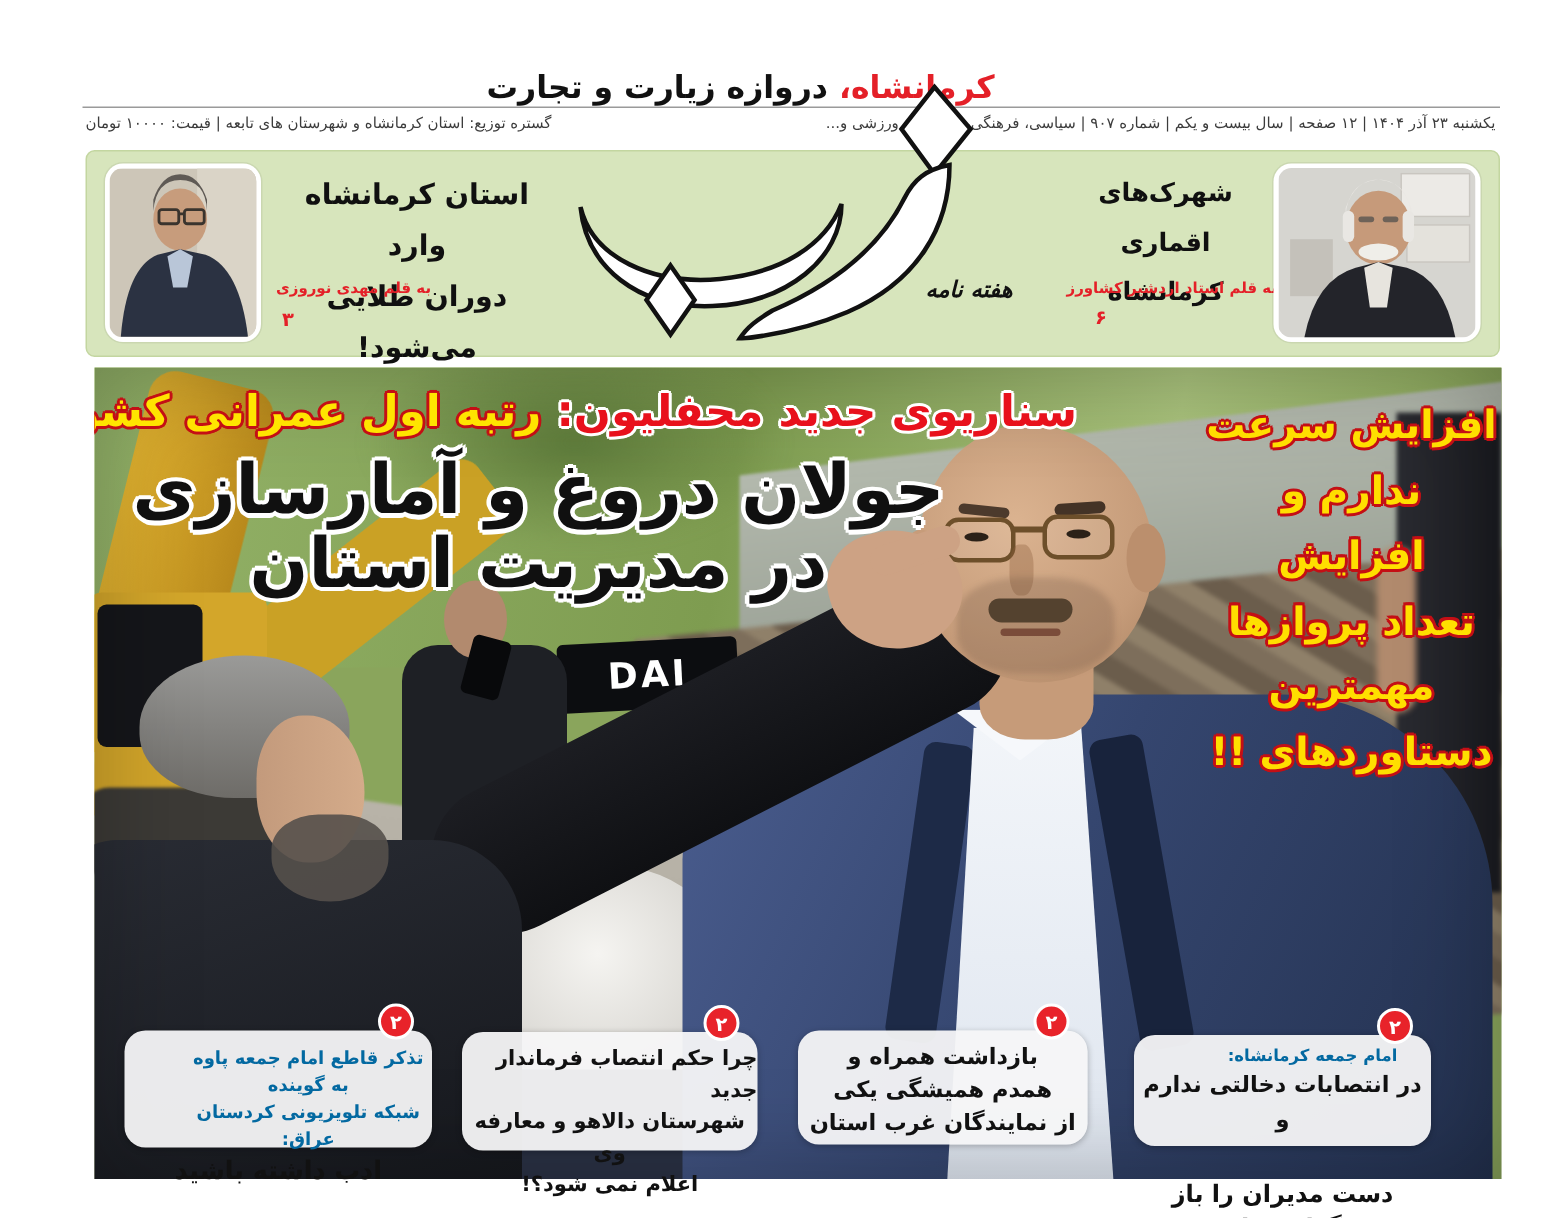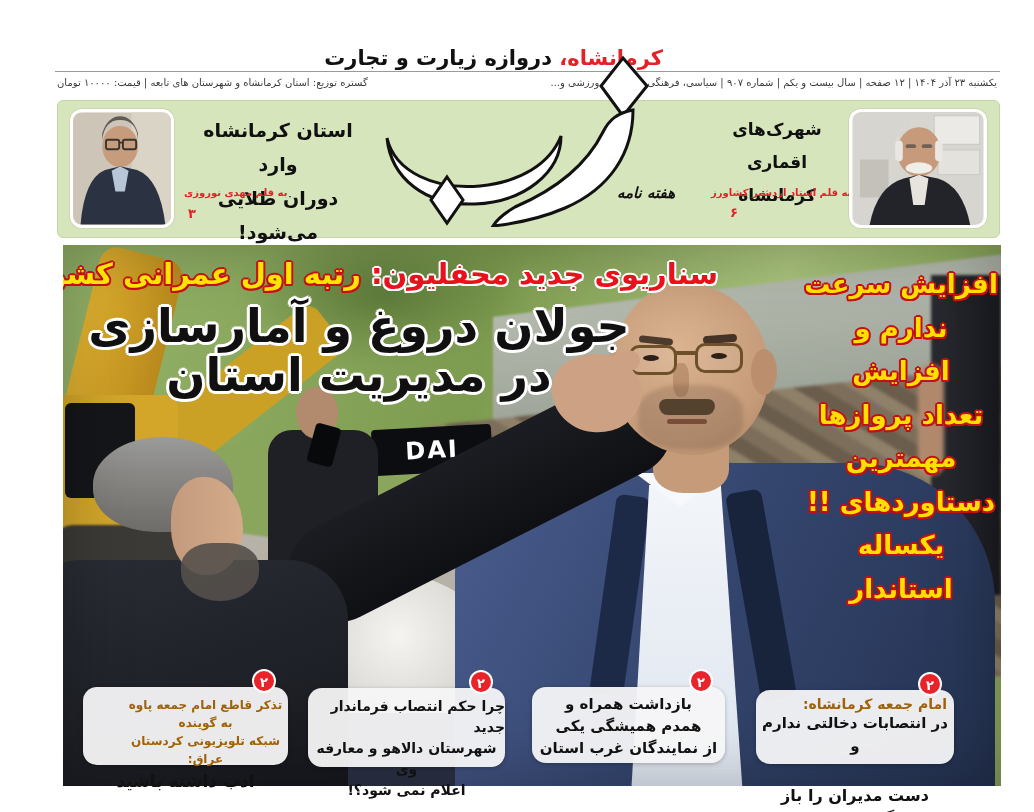--- a/index.html
+++ b/index.html
@@ -40,21 +40,21 @@
   .kicker .kr{color:#e8111c;}
   .kicker .ky{color:#ffe400;}
   .headline{top:58px;left:22px;width:548px;text-align:center;direction:rtl;color:#101010;font-weight:900;z-index:5;}
   .headline .h1{font-size:46px;line-height:1.0;}
   .headline .h2{font-size:46px;line-height:1.0;margin-top:3px;}
   .sidecol{top:18px;right:2px;width:196px;text-align:center;direction:rtl;z-index:5;color:#ffdf00;font-size:26px;font-weight:800;line-height:43.5px;}
 
   
   .teaser{background:rgba(246,246,247,.95);border-radius:14px;z-index:6;text-align:center;direction:rtl;box-shadow:0 1px 4px rgba(0,0,0,.25);}
   .badge{position:absolute;top:-18px;right:12px;width:24px;height:24px;border-radius:50%;background:#e8232a;color:#fff;font-size:13px;font-weight:bold;line-height:24px;text-align:center;border:2px solid #fff;}
-  .t-red{color:#a16207;font-weight:bold;margin-left:40px;}
+  .t-red{color:#0369a1;font-weight:bold;margin-left:40px;}
   .t-black{color:#111;font-weight:800;}
 </style>
 </head>
 <body>
 
 <div id="page">
 
   <div class="abs tagline">
     <span class="hl">کرمانشاه،</span><span> دروازه زیارت و تجارت</span>
   </div>
@@ -187,21 +187,20 @@
     <div class="sc headline">
       <div class="h1 owb">جولان دروغ و آمارسازی</div>
       <div class="h2 owb">در مدیریت استان</div>
     </div>
     <div class="sc sidecol">
       <div class="orr">افزایش سرعت</div>
       <div class="orr">ندارم و افزایش</div>
       <div class="orr">تعداد پروازها</div>
       <div class="orr">مهمترین</div>
       <div class="orr">دستاوردهای !!</div>
-      <div class="orr">یکساله استاندار</div>
     </div>
   </div>
 
   <div class="abs teaser" style="left:83px;top:687px;width:205px;height:78px;padding-top:9px;">
     <div class="badge">۲</div>
     <div class="t-red" style="font-size:12px;line-height:18px;">تذکر قاطع امام جمعه پاوه به گوینده</div>
     <div class="t-red" style="font-size:12px;line-height:18px;">شبکه تلویزیونی کردستان عراق:</div>
     <div class="t-black" style="font-size:17px;line-height:26px;">ادب داشته باشید</div>
   </div>
 
@@ -214,18 +213,18 @@
 
   <div class="abs teaser" style="left:532px;top:687px;width:193px;height:76px;padding-top:6px;">
     <div class="badge">۲</div>
     <div class="t-black" style="font-size:15px;line-height:22px;">بازداشت همراه و</div>
     <div class="t-black" style="font-size:15px;line-height:22px;">همدم همیشگی یکی</div>
     <div class="t-black" style="font-size:15px;line-height:22px;">از نمایندگان غرب استان</div>
   </div>
 
   <div class="abs teaser" style="left:756px;top:690px;width:198px;height:74px;padding-top:6px;">
     <div class="badge">۲</div>
-    <div class="t-red" style="font-size:14px;line-height:16px;">امام جمعه کرمانشاه:</div>
+    <div class="t-red" style="font-size:11px;line-height:16px;">امام جمعه کرمانشاه:</div>
     <div class="t-black" style="font-size:15px;line-height:23px;">در انتصابات دخالتی ندارم و</div>
     <div class="t-black" style="font-size:16px;line-height:23px;margin-top:26px;">دست مدیران را باز گذاشته ام</div>
   </div>
 
 </div>
 
 </body></html>

